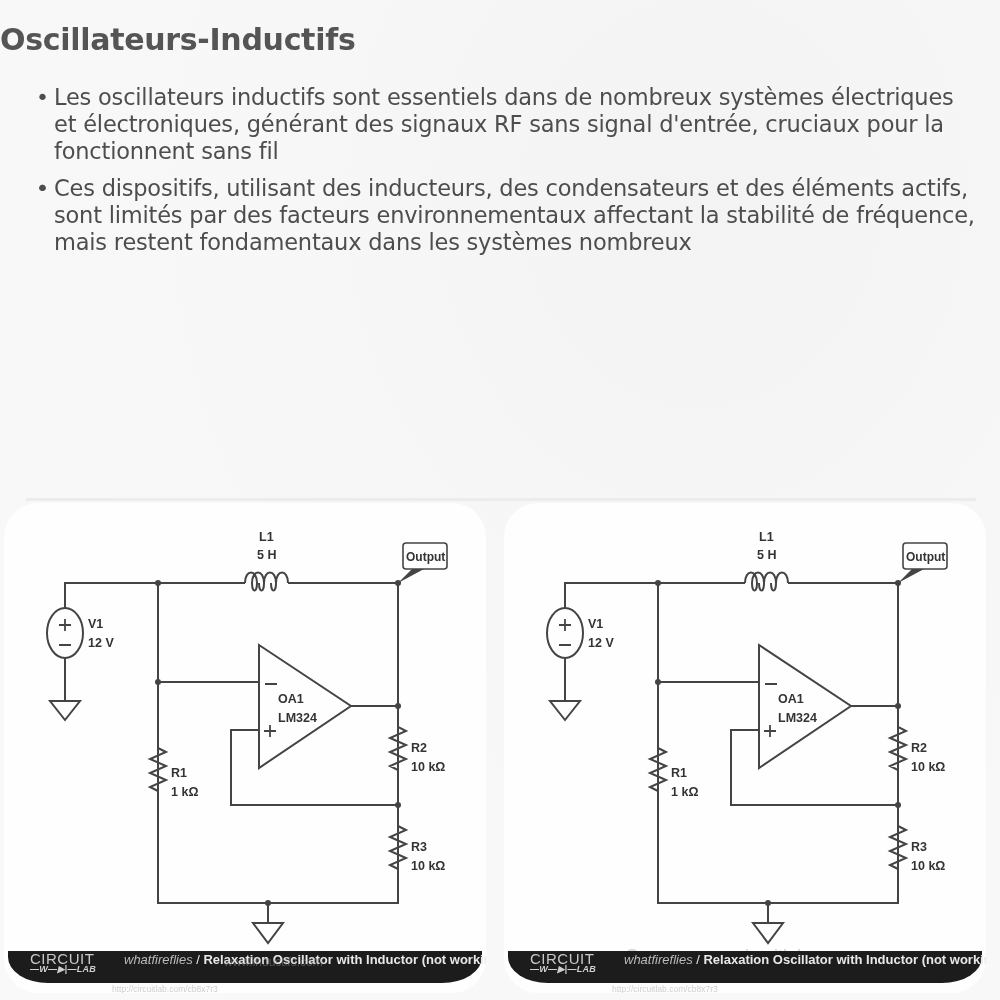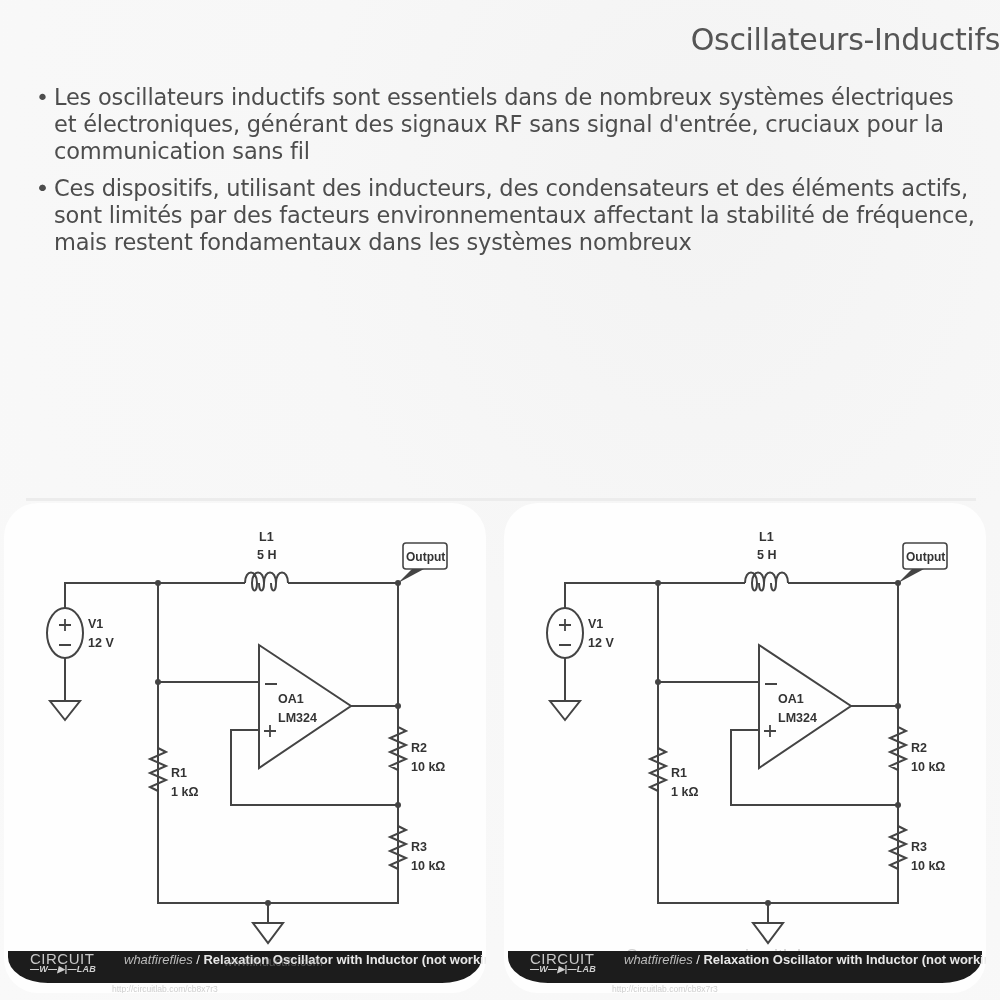--- a/index.html
+++ b/index.html
@@ -4,21 +4,21 @@
 <style>
   html, body { margin: 0; padding: 0; }
   body {
     width: 1000px; height: 1000px; overflow: hidden; position: relative;
     background: radial-gradient(ellipse at 70% 20%, #f3f3f3 0%, #f7f7f7 40%, #f9f9f9 100%);
     font-family: "DejaVu Sans", sans-serif;
     color: #4a4a4a;
   }
   .title {
     position: absolute; left: 0; right: 0; top: 22px;
-    text-align: right; font-size: 30px; font-weight: normal;
+    text-align: left; font-size: 30px; font-weight: bold;
     color: #555; letter-spacing: -0.3px;
   }
   .bullets {
     position: absolute; left: 30px; top: 84px; width: 950px;
     margin: 0; padding: 0; list-style: none;
   }
   .bullets li {
     position: relative; padding-left: 24px;
     font-size: 22.5px; line-height: 27px; color: #4d4d4d;
     margin-bottom: 10px; letter-spacing: -0.2px;
@@ -66,21 +66,21 @@
   .lbl { font-family: "Liberation Sans", sans-serif; font-size: 12.5px; fill: #333; font-weight: bold; }
 </style>
 </head>
 <body>
 
 <div class="title">Oscillateurs-Inductifs</div>
 
 <ul class="bullets">
   <li>
     <span class="dot">•</span>
-    <span>Les oscillateurs inductifs sont essentiels dans de nombreux systèmes électriques et électroniques, générant des signaux RF sans signal d'entrée, cruciaux pour la communication sans fil</span>
+    <span>Les oscillateurs inductifs sont essentiels dans de nombreux systèmes électriques et électroniques, générant des signaux RF sans signal d'entrée, cruciaux pour la fonctionnent sans fil</span>
   </li>
   <li>
     <span class="dot">•</span>
   </li>
   <li>
     <span class="dot">•</span>
     <span>Ces dispositifs, utilisant des inducteurs, des condensateurs et des éléments actifs, sont limités par des facteurs environnementaux affectant la stabilité de fréquence, mais restent fondamentaux dans les systèmes nombreux</span>
   </li>
 </ul>
 

